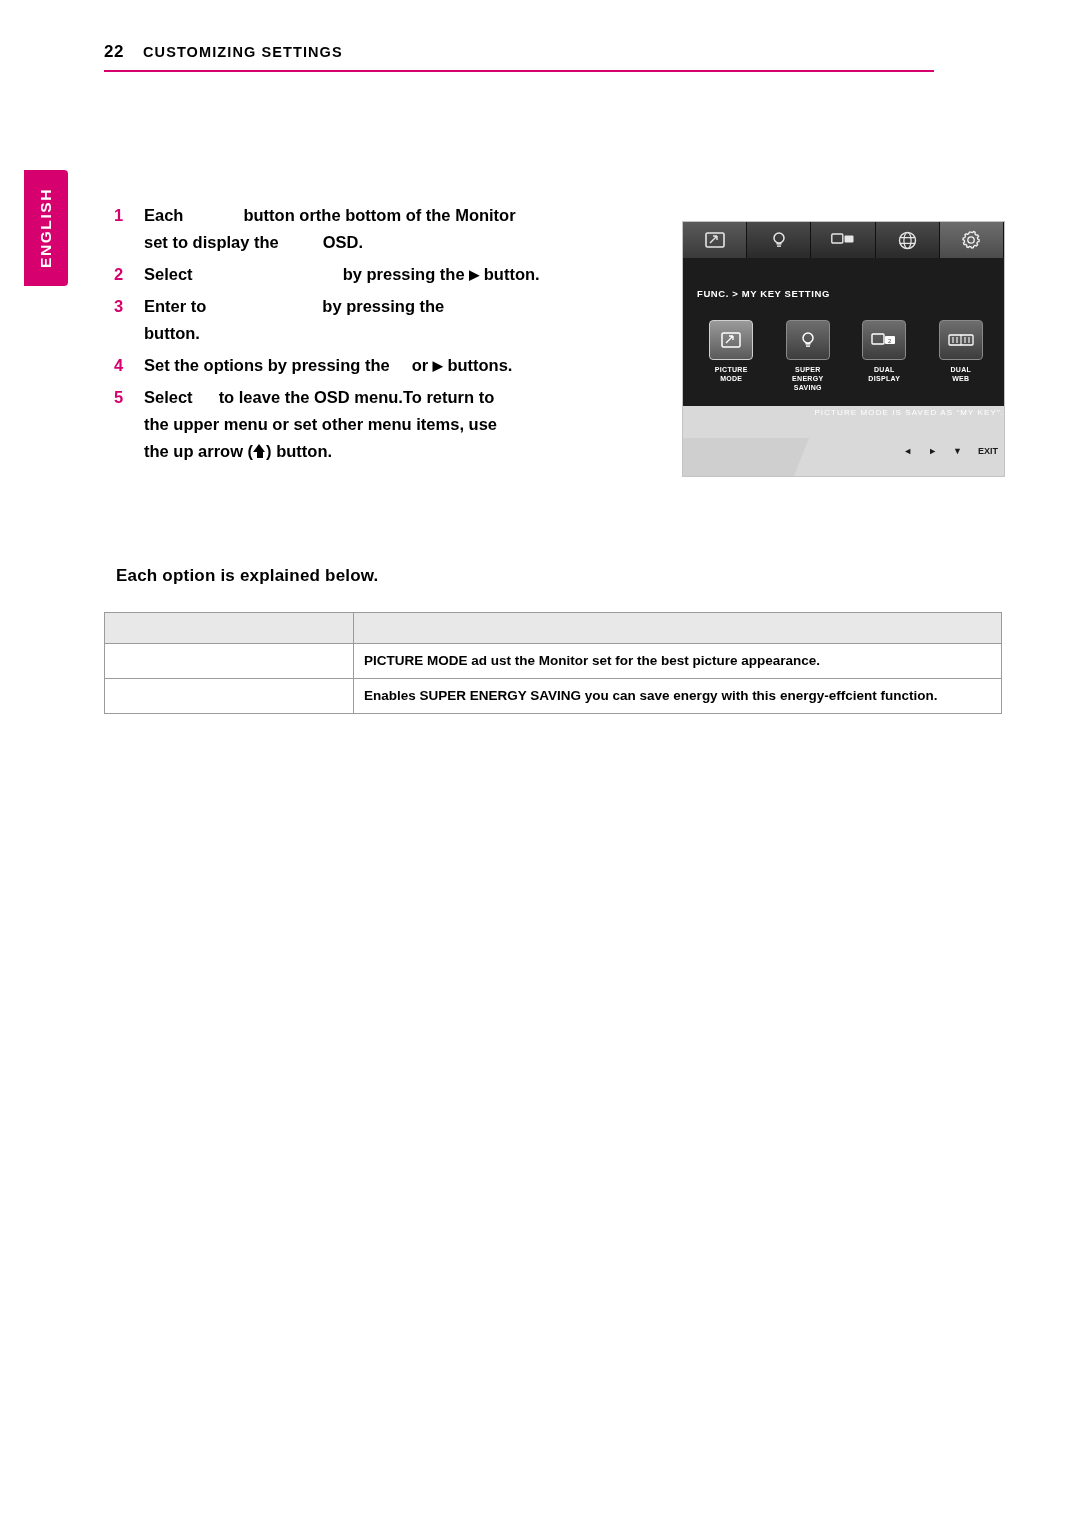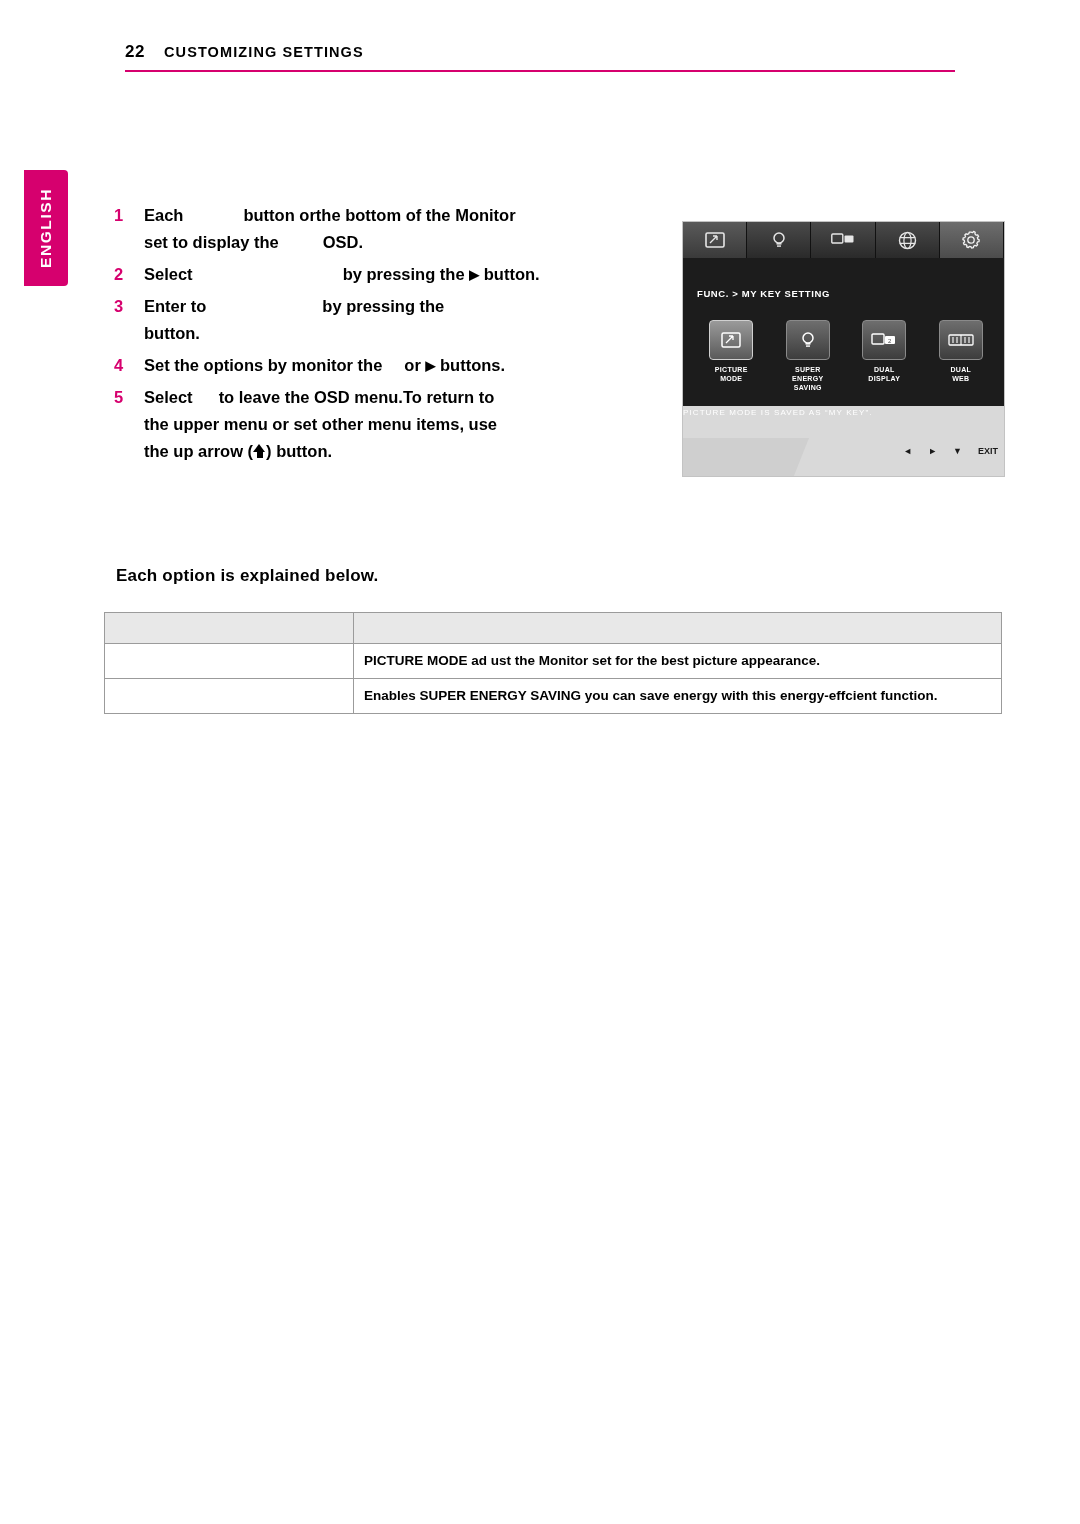--- a/index.html
+++ b/index.html
@@ -16,21 +16,20 @@
     overflow: hidden;
   }
 
   
   .page-header {
     position: absolute;
     left: 104px;
     top: 42px;
     width: 830px;
     height: 34px;
-    margin-left: 21px;
   }
   .page-number {
     position: absolute;
     left: 0;
     top: 0;
     font-size: 17px;
     font-weight: bold;
     letter-spacing: 0.5px;
     color: #000;
   }
@@ -254,21 +253,21 @@
     font-weight: bold;
     color: #ffffff;
     line-height: 9px;
     letter-spacing: 0.3px;
   }
   .osd-note {
     position: absolute;
     left: 0;
     top: 150px;
     width: 321px;
-    text-align: left;
+    text-align: right;
     font-size: 8px;
     color: #ffffff;
     letter-spacing: 1.1px;
   }
   .osd-footer {
     position: absolute;
     left: 0;
     top: 216px;
     width: 321px;
     height: 38px;
@@ -325,21 +324,21 @@
   </div>
 
   <div class="step">
     <span class="num">3</span>
     <span>Enter to</span><span class="gap gap-enter"></span><span>by pressing the</span><br>
     <span>button.</span>
   </div>
 
   <div class="step">
     <span class="num">4</span>
-    <span>Set the options by monitor the</span><span class="gap gap-small"></span><span>or</span>
+    <span>Set the options by pressing the</span><span class="gap gap-small"></span><span>or</span>
     <span class="arrow-right">▶</span>
     <span>buttons.</span>
   </div>
 
   <div class="step">
     <span class="num">5</span>
     <span>Select</span><span class="gap gap-sel"></span><span>to leave the OSD menu.To return to</span><br>
     <span>the upper menu or set other menu items, use</span><br>
     <span>the up arrow (</span><span class="up-arrow-icon"></span><span>) button.</span>
   </div>

